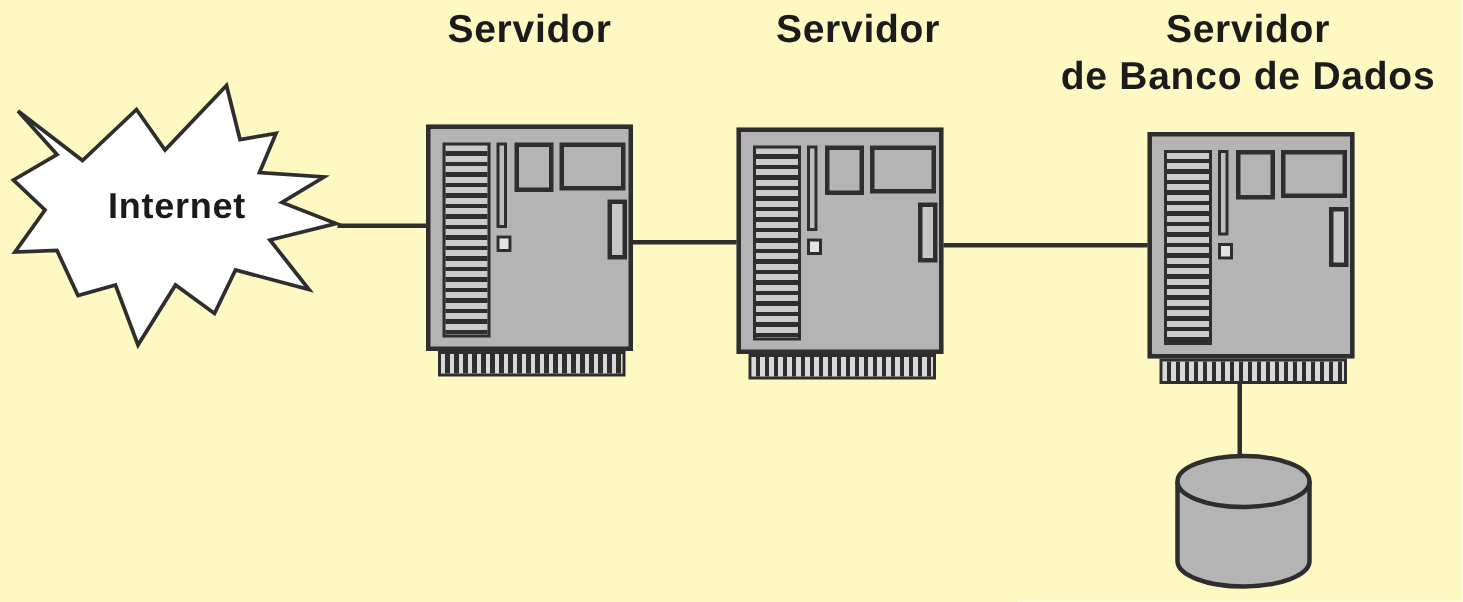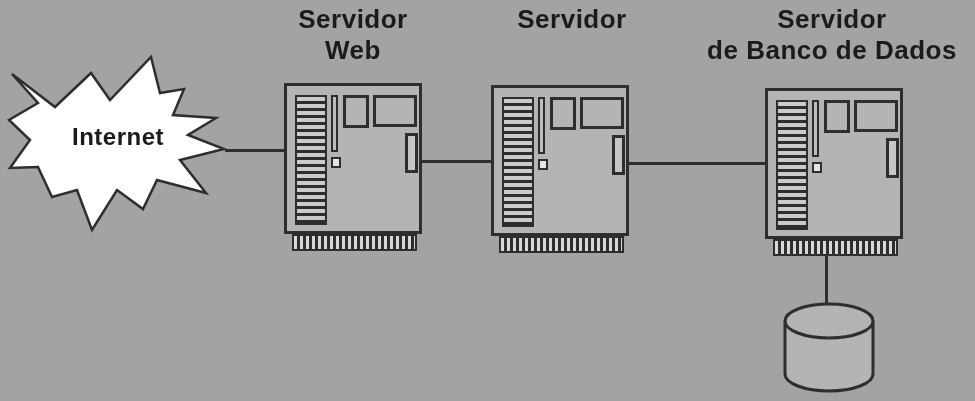--- a/index.html
+++ b/index.html
@@ -1,18 +1,18 @@
 <!DOCTYPE html>
 <html><head>
 <meta charset="utf-8">
 <style>
   html,body{margin:0;padding:0;background:#fff;}
   *{box-sizing:border-box;}
   .canvas{
-    position:relative;width:975px;height:401px;background:#a3a3a3;
+    position:relative;width:975px;height:401px;background:#fef9c3;
     overflow:hidden;font-family:"Liberation Sans",sans-serif;
   }
   
   .node-label{
     position:absolute;top:4px;text-align:center;color:#1b1b1b;
     font-size:26px;font-weight:700;line-height:31px;letter-spacing:.5px;
     white-space:nowrap;
   }
   
   .edge{position:absolute;background:#2e2e2e;}
@@ -62,21 +62,20 @@
   
   .db{position:absolute;left:782px;top:299px;width:96px;height:97px;}
 </style>
 </head>
 <body>
 
 <div class="canvas">
 
   <div class="node-label" style="left:253px;width:200px;">
     <div>Servidor</div>
-    <div>Web</div>
   </div>
   <div class="node-label" style="left:460px;width:224px;">
     <div>Servidor</div>
   </div>
   <div class="node-label" style="left:687px;width:290px;">
     <div>Servidor</div>
     <div>de Banco de Dados</div>
   </div>
 
   <div class="edge" style="left:225px;top:149px;width:61px;height:3px;"></div>

